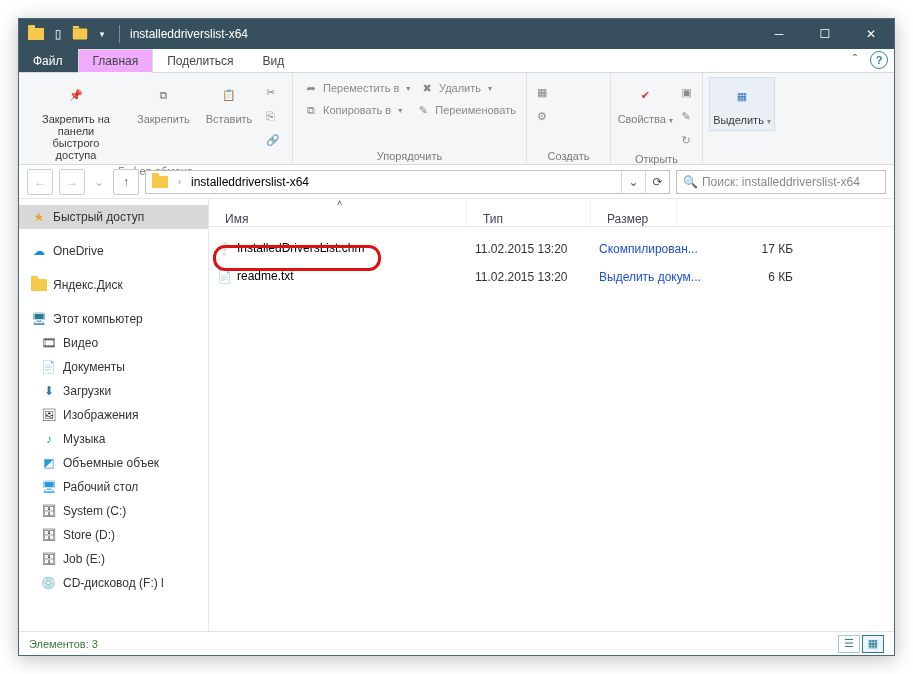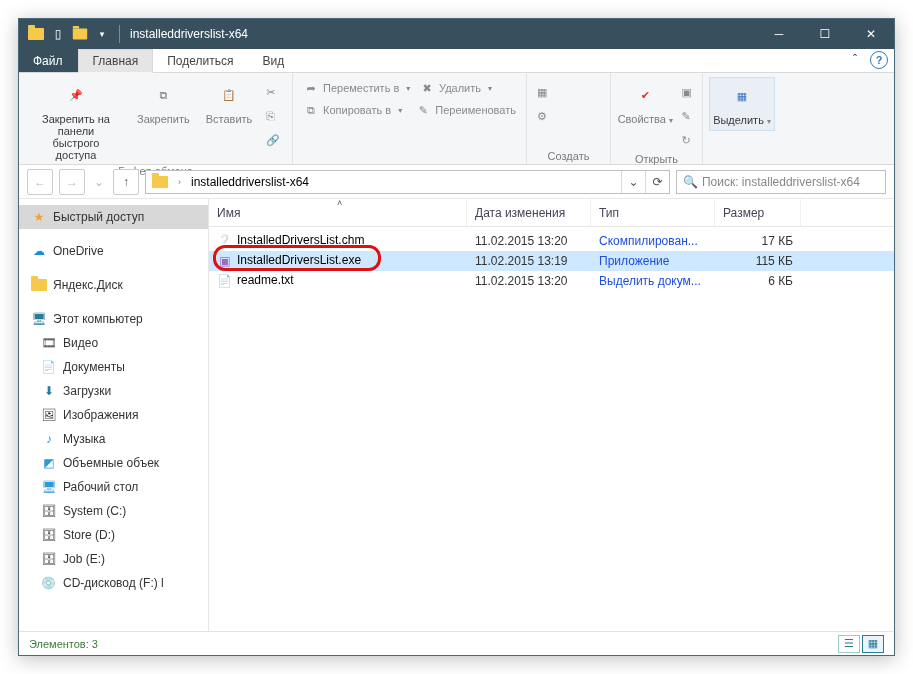--- a/index.html
+++ b/index.html
@@ -10,21 +10,21 @@
   .titlebar .qat { display: flex; align-items: center; gap: 0; padding-left: 6px; }
   .titlebar .qat .ic { width: 22px; height: 22px; display: flex; align-items: center; justify-content: center; }
   .titlebar .sep { width: 1px; height: 18px; background: rgba(255,255,255,0.35); margin: 0 6px; }
   .titlebar .tit { margin-left: 4px; }
   .titlebar .spacer { flex: 1; }
   .winbtn { width: 46px; height: 30px; display: flex; align-items: center; justify-content: center; color: #fff; }
   
   .tabs { height: 24px; background: #fff; display: flex; align-items: stretch; border-bottom: 1px solid #d9d9d9; font-size: 12px; position: relative; }
   .tab { padding: 0 14px; display: flex; align-items: center; color: #444; border-right: 1px solid transparent; }
   .tab.file { background: #38505d; color: #fff; }
-  .tab.active { background: #e5e5e5; border: 1px solid #d9d9d9; border-bottom: 1px solid #f5f6f7; margin-bottom: -1px; }
+  .tab.active { background: #f0abfc; border: 1px solid #d9d9d9; border-bottom: 1px solid #f5f6f7; margin-bottom: -1px; }
   .tabs .help { position: absolute; right: 6px; top: 2px; display: flex; gap: 6px; align-items: center; }
   .tabs .help span { width: 18px; height: 18px; display:flex; align-items:center; justify-content:center; color:#38505d; font-size:12px;}
   .tabs .help .circle { border:1px solid #2e7cc0; border-radius:50%; color:#2e7cc0; font-weight:bold; font-size:11px;}
   
   .ribbon { height: 92px; background: #f5f6f7; border-bottom: 1px solid #d9d9d9; display: flex; font-size: 11px; color: #6b6b6b; }
   .group { border-right: 1px solid #e2e2e2; display: flex; flex-direction: column; padding: 4px 6px 2px; }
   .group .gbody { flex: 1; display: flex; align-items: flex-start; gap: 4px; }
   .group .glabel { text-align: center; font-size: 11px; color: #7a7a7a; padding-top: 2px; }
   .rbbtn { display: flex; flex-direction: column; align-items: center; justify-content: flex-start; padding: 2px 6px; text-align: center; gap: 2px; min-width: 50px; color: #7d7d7d; }
   .rbbtn.enabled { color: #3a3a3a; }
@@ -47,24 +47,24 @@
   
   .body { flex:1; display:flex; min-height:0; }
   .nav { width: 190px; border-right: 1px solid #e6e6e6; overflow: hidden; font-size: 12px; padding-top: 6px; }
   .nav .item { display:flex; align-items:center; height: 24px; padding-left: 22px; gap:6px; color:#333; white-space: nowrap;}
   .nav .item.top { padding-left: 12px; font-weight: normal; }
   .nav .item.sel { background: #d8d8d8; }
   .nav .item .nic { width:16px; height:16px; display:flex; align-items:center; justify-content:center; }
   .nav .gap { height: 10px; }
   .content { flex:1; display:flex; flex-direction:column; min-height:0;}
   .cols { height: 28px; display:flex; align-items:center; border-bottom: 1px solid #e6e6e6; font-size:12px; color:#445; position:relative;}
-  .cols .col { padding: 0 8px; border-right:1px solid #f0f0f0; height:100%; display:flex; align-items:center; justify-content:space-between;}
+  .cols .col { padding: 0 16px; border-right:1px solid #f0f0f0; height:100%; display:flex; align-items:flex-end; justify-content:space-between;}
   .cols .sortmark { position:absolute; top:-1px; font-size:9px; color:#555; }
   .files { flex:1; overflow:auto; font-size:12px; position:relative; padding-top:4px;}
-  .row { display:flex; align-items:center; height:20px; }
+  .row { display:flex; align-items:center; height:20px;margin-top:8px; }
   .row .cell { padding: 0 8px; overflow:hidden; text-overflow:ellipsis; white-space:nowrap;}
   .row.sel { background: #cde8ff; }
   .row .fic { width:16px; height:16px; display:inline-flex; align-items:center; justify-content:center; margin-right:4px; vertical-align:middle;}
   .name { width: 258px; }
   .date { width: 124px; color:#333;}
   .type { width: 124px; color:#1d4ed8;}
   .size { width: 86px; text-align:right; color:#333;}
   .highlight-ring { position:absolute; border:3px solid #d11; border-radius:12px; pointer-events:none; }
   
   .status { height: 24px; border-top:1px solid #e3e3e3; display:flex; align-items:center; font-size:11px; color:#3a7a3a; padding: 0 10px;}
@@ -153,20 +153,21 @@
           <div class="smallrow caret" style="width:116px">
               <span class="sic">⧉</span>
               <span>Копировать в</span>
             </div>
           <div class="smallrow" style="width:112px">
               <span class="sic">✎</span>
               <span>Переименовать</span>
             </div>
         </div>
       </div>
+      <div class="glabel">Упорядочить</div>
     </div>
 
     <div class="group" style="width:84px">
       <div class="gbody">
         <div style="display:flex;flex-direction:column;gap:2px;padding-top:4px">
           <div class="smallrow">▦</div>
           <div class="smallrow">⚙</div>
         </div>
       </div>
       <div class="glabel">Создать</div>
@@ -289,42 +290,33 @@
         </div>
     </div>
 
     <div class="content">
       <div class="cols">
         <span class="sortmark" style="left:128px">˄</span>
         <div class="col" style="width:258px">
             <span>Имя</span>
           </div>
         <div class="col" style="width:124px">
-            <span>Дата изменения</span>
-          </div>
-        <div class="col" style="width:124px">
             <span>Тип</span>
           </div>
         <div class="col" style="width:86px">
             <span>Размер</span>
           </div>
       </div>
       <div class="files">
         <div class="row">
           <div class="cell name"><span class="fic" style="color:#d8a030">❔</span><span>InstalledDriversList.chm</span></div>
           <div class="cell date">11.02.2015 13:20</div>
           <div class="cell type">Скомпилирован...</div>
           <div class="cell size">17 КБ</div>
         </div>
-        <div class="row sel">
-          <div class="cell name"><span class="fic" style="color:#9a6cc0">▣</span><span>InstalledDriversList.exe</span></div>
-          <div class="cell date">11.02.2015 13:19</div>
-          <div class="cell type">Приложение</div>
-          <div class="cell size">115 КБ</div>
-        </div>
         <div class="row">
           <div class="cell name"><span class="fic" style="color:#888">📄</span><span>readme.txt</span></div>
           <div class="cell date">11.02.2015 13:20</div>
           <div class="cell type">Выделить докум...</div>
           <div class="cell size">6 КБ</div>
         </div>
         <div class="highlight-ring" style="top:18px;left:4px;width:168px;height:26px"></div>
       </div>
     </div>
   </div>

